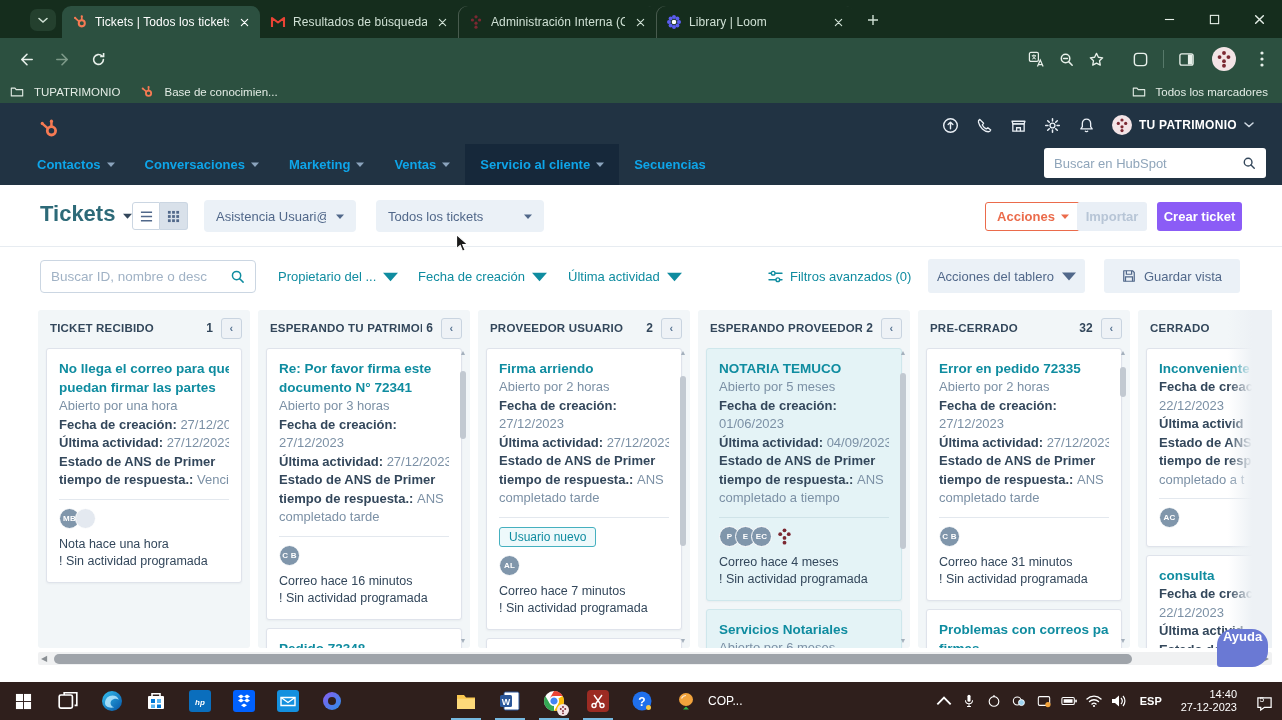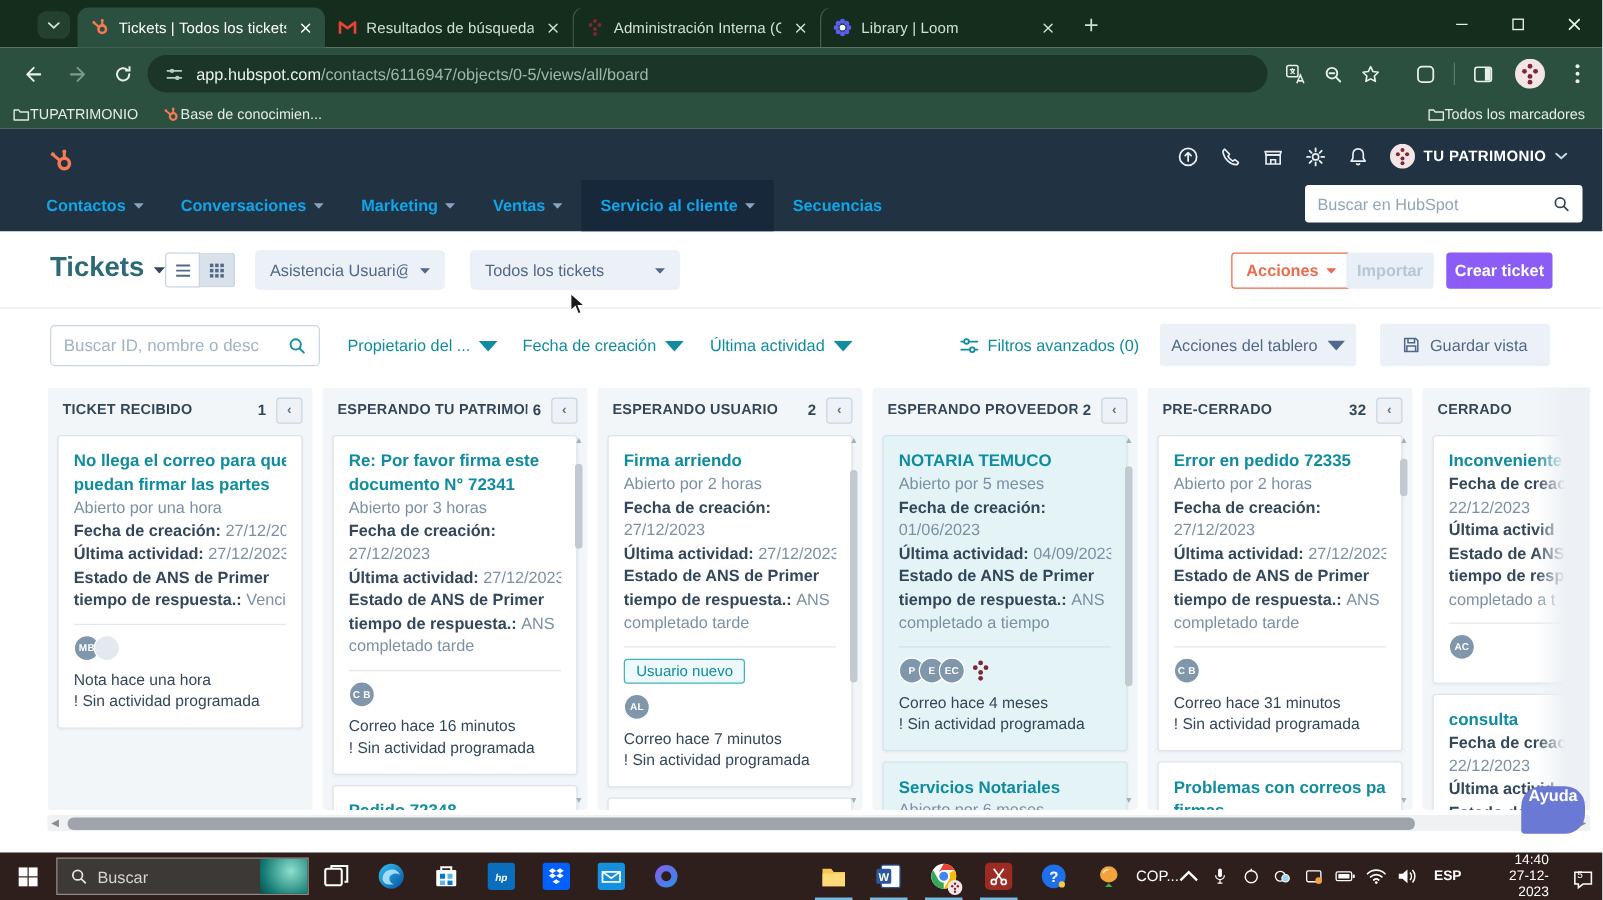--- a/index.html
+++ b/index.html
@@ -26,21 +26,21 @@
 .winbtn .ic{width:11px;height:11px}
 #toolbar{position:absolute;left:0;top:38px;width:1282px;height:42px;background:#2c5040}
 .tbtn{position:absolute;top:7px;width:28px;height:28px;border-radius:50%;display:flex;align-items:center;justify-content:center;color:#e8f0ea}
 .tbtn .ic{width:17px;height:17px}
 .tbtn.dim{color:#7e9a89}
 #addressbar{position:absolute;left:118px;top:6px;width:896px;height:30px;background:#1b3628;border-radius:15px;display:flex;align-items:center;padding:0 14px;color:#e6efe8;font-size:13px}
 #addressbar .ic{width:15px;height:15px;color:#b9cdbf;margin-right:10px}
 #url-domain{color:#eaf2ec}
 #url-path{color:#9db7a7}
 #bookmarksbar{position:absolute;left:0;top:80px;width:1282px;height:23px;background:#2c5040;display:flex;align-items:center;padding:0 10px;font-size:11.5px;color:#e3ece5}
-.bm{display:flex;align-items:center;gap:0;margin-right:20px;white-space:nowrap}
+.bm{display:flex;align-items:center;gap:10px;margin-right:20px;white-space:nowrap}
 .bm .ic{width:14px;height:14px;color:#dfe9e2}
 #bm-right{margin-left:auto;margin-right:4px}
 
 
 #hsnav{position:absolute;left:0;top:103px;width:1282px;height:82px;background:#213343}
 #hslogo{position:absolute;left:38px;top:15px;width:22px;height:22px}
 #hsicons{position:absolute;right:28px;top:12px;display:flex;align-items:center;gap:17px;color:#e9eff5}
 #hsicons .hico{width:17px;height:17px;color:#e9eff5}
 #hsaccount{display:flex;align-items:center;gap:7px;color:#fff;font-size:12px;font-weight:700;letter-spacing:.3px}
 #hsaccount .avat{width:20px;height:20px}
@@ -289,30 +289,20 @@
         </span>
       </span>
     <span class="tbtn" style="left:84px">
         <span class="ic">
           <svg viewBox="0 0 18 18">
             <path d="M14.2 9A5.2 5.2 0 1 1 12.6 5.2" fill="none" stroke="currentColor" stroke-width="1.7" stroke-linecap="round"></path>
             <path d="M14.4 2.2v3.6h-3.6" fill="none" stroke="currentColor" stroke-width="1.7"></path>
           </svg>
         </span>
       </span>
-    <div id="addressbar">
-      <span class="ic">
-          <svg viewBox="0 0 16 16">
-            <path d="M2 5h12M2 11h12" stroke="currentColor" stroke-width="1.4" stroke-linecap="round"></path>
-            <circle cx="6" cy="5" r="1.9" fill="currentColor"></circle>
-            <circle cx="10.5" cy="11" r="1.9" fill="currentColor"></circle>
-          </svg>
-        </span>
-      <span><span id="url-domain">app.hubspot.com</span><span id="url-path">/contacts/6116947/objects/0-5/views/all/board</span></span>
-    </div>
     <span class="tbtn" style="left:1022px">
         <span class="ic">
           <svg viewBox="0 0 18 18">
             <rect x="1.5" y="1.5" width="9.5" height="9.5" rx="1.5" fill="none" stroke="currentColor" stroke-width="1.3"></rect>
             <path d="M4 5h4.5M6.2 3.6V5M4.5 8.5c1.5-.5 3-2 3.3-3.5M5 5.2c.5 1.6 2 2.9 3.4 3.3" stroke="currentColor" stroke-width="1" fill="none"></path>
             <path d="M10 16.5l3-7 3 7M11 14.5h4" stroke="currentColor" stroke-width="1.3" fill="none"></path>
           </svg>
         </span>
       </span>
     <span class="tbtn" style="left:1052px">
@@ -706,21 +696,21 @@
           </div>
         </div>
         <div class="vs">
       <span class="ar" style="top:0">▲</span>
       <div class="thumb" style="top:23px;height:68px"></div>
       <span class="ar" style="bottom:0">▼</span>
         </div>
       </div>
       <div class="col">
     <div class="colh">
-      <span class="cname">ESPERANDO USUARIO</span>
+      <span class="cname">PROVEEDOR USUARIO</span>
           <span class="cnt">2</span>
       <span class="colbtn">‹</span>
         </div>
         <div class="colbody">
           <div class="card"><div class="cline tl"><span class="r-t">Firma arriendo</span></div><div class="cline"><span class="r-m">Abierto por 2 horas</span></div><div class="cline"><span class="r-b">Fecha de creación:</span></div><div class="cline"><span class="r-m">27/12/2023</span></div><div class="cline"><span class="r-b">Última actividad: </span><span class="r-m">27/12/2023</span></div><div class="cline"><span class="r-b">Estado de ANS de Primer</span></div><div class="cline"><span class="r-b">tiempo de respuesta.: </span><span class="r-m">ANS</span></div><div class="cline"><span class="r-m">completado tarde</span></div><div class="cdiv"></div><span class="ctag">Usuario nuevo</span><div class="avrow">
               <span class="av">AL</span>
             </div><div class="fline">Correo hace 7 minutos</div><div class="fline">! Sin actividad programada</div></div>
           <div class="card"></div>
         </div>
         <div class="vs">
@@ -860,30 +850,20 @@
           <svg viewBox="0 0 18 18">
             <g fill="#fff">
               <rect x="1" y="1" width="7.5" height="7.5"></rect>
               <rect x="9.5" y="1" width="7.5" height="7.5"></rect>
               <rect x="1" y="9.5" width="7.5" height="7.5"></rect>
               <rect x="9.5" y="9.5" width="7.5" height="7.5"></rect>
             </g>
           </svg>
         </span>
       </div>
-    <div id="tbsearch">
-      <span class="ic">
-          <svg viewBox="0 0 16 16">
-            <circle cx="7" cy="7" r="4.4" fill="none" stroke="currentColor" stroke-width="1.6"></circle>
-            <path d="M10.3 10.3L14 14" stroke="currentColor" stroke-width="1.6" stroke-linecap="round"></path>
-          </svg>
-        </span>
-      <input placeholder="Buscar" style="">
-      <span id="tbimg"></span>
-    </div>
     <div id="tbapps" style="display:flex;align-items:center">
         <span class="tb">
           <span class="ic">
             <svg viewBox="0 0 20 20">
               <rect x="2" y="4.5" width="12" height="12" rx="1.5" fill="none" stroke="#fff" stroke-width="1.5"></rect>
               <path d="M6.5 4.5V2.5H18v11.5h-2" fill="none" stroke="#fff" stroke-width="1.5"></path>
             </svg>
           </span>
         </span>
         <span class="tb">

